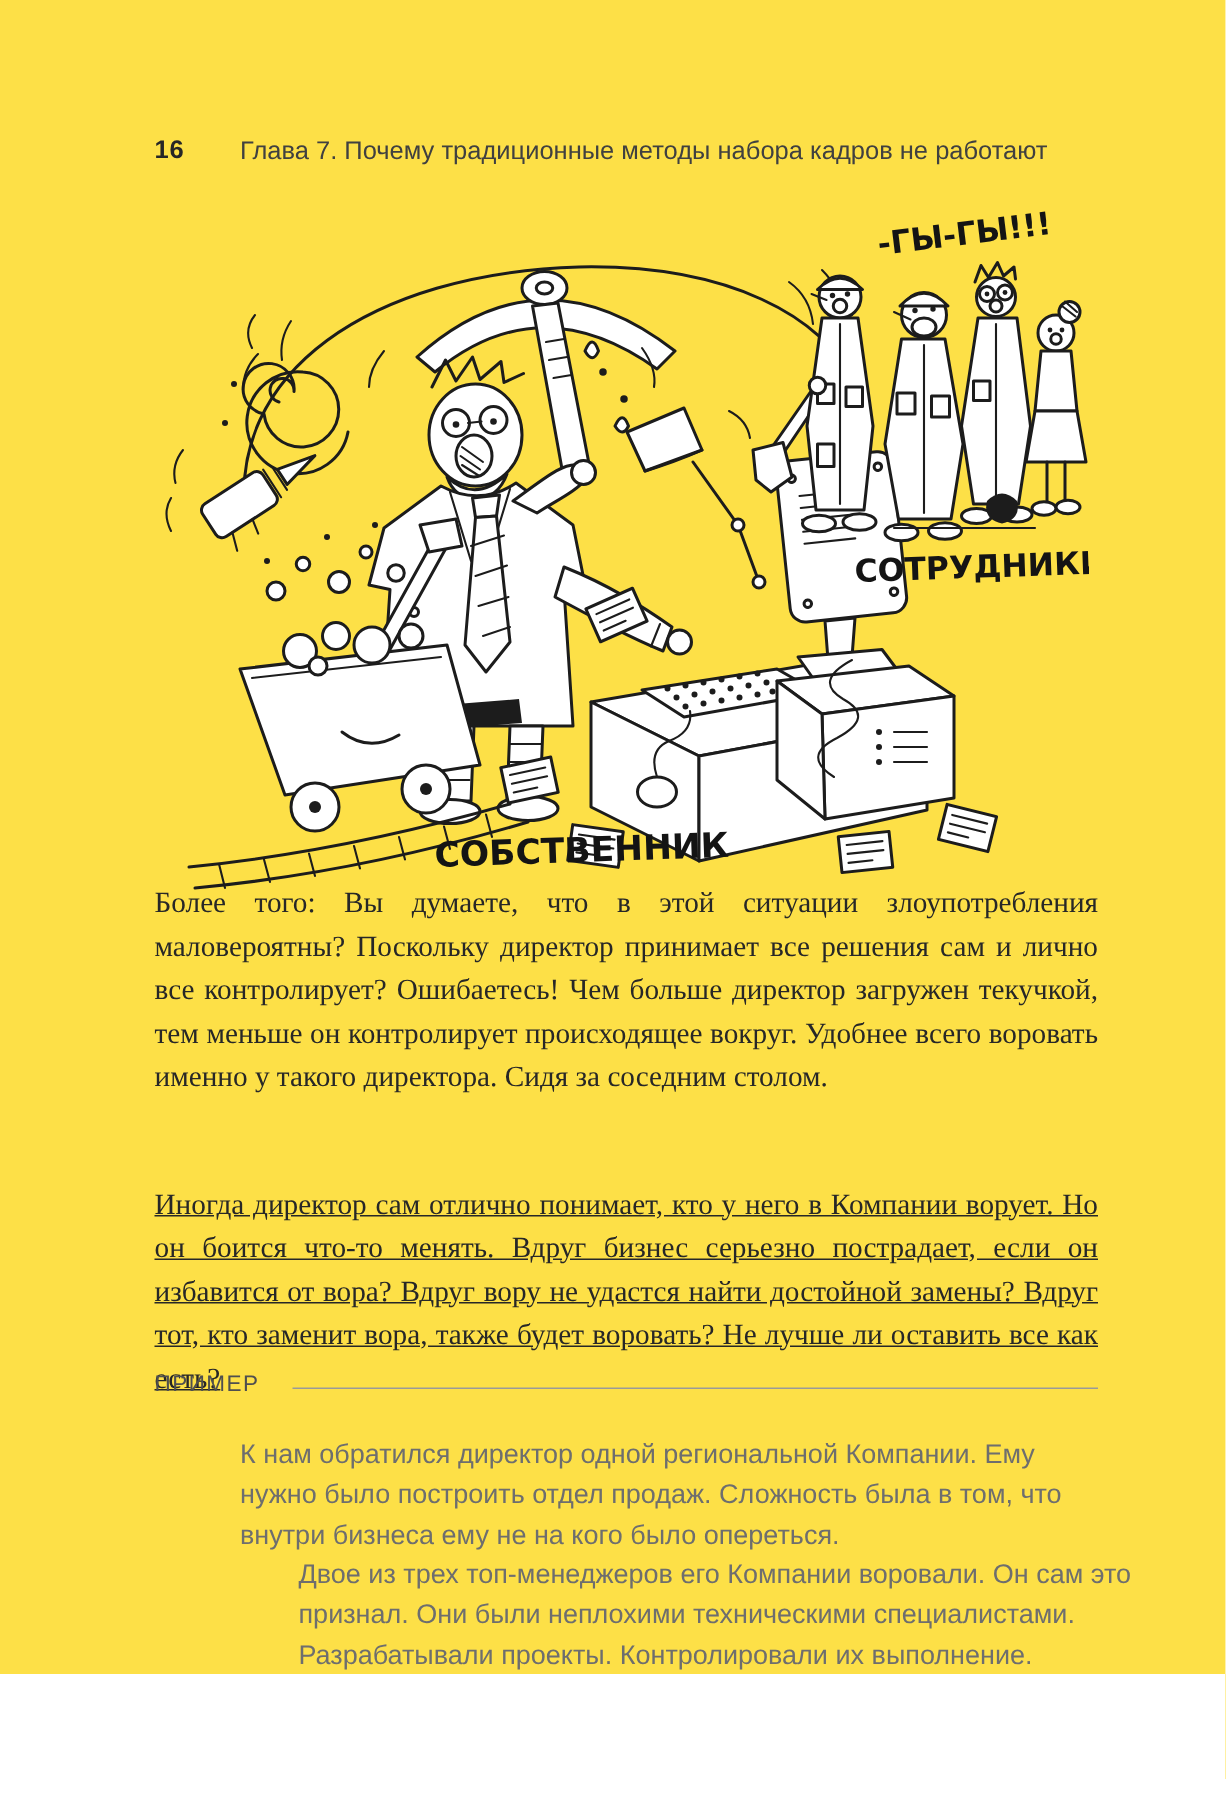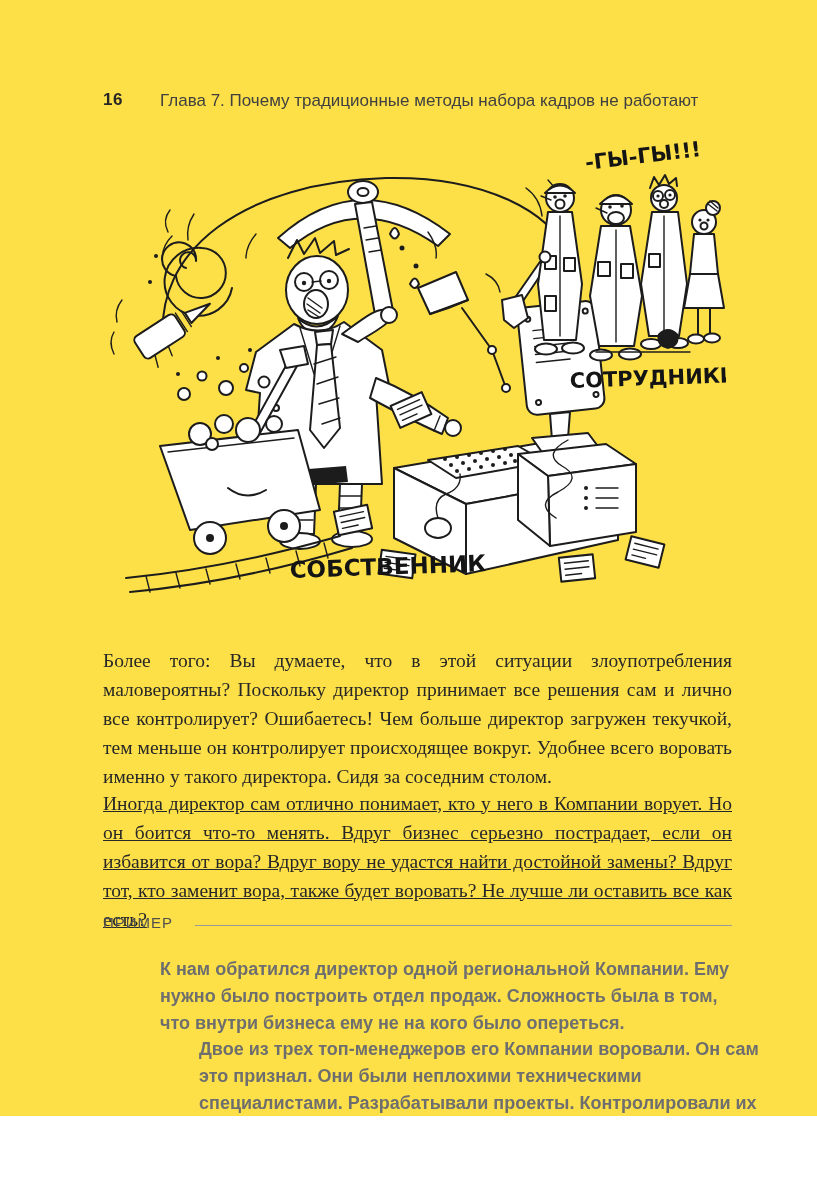--- a/index.html
+++ b/index.html
@@ -24,35 +24,35 @@
   .bk { fill:#1c1c1c; stroke:none; }
   .cartoon-label { font-family:"DejaVu Sans", sans-serif; font-weight:700; fill:#141414; }
   .laugh { font-family:"DejaVu Sans", sans-serif; font-weight:700; fill:#141414; }
 
   
   .para {
     position:absolute; left:103px; width:629px;
     font-size:19.5px; line-height:29px; color:#272727;
     text-align:justify; hyphens:auto;
   }
-  #para1 { top:626px; }
+  #para1 { top:568px; }
   #para2 { top:769px;text-decoration:underline; }
 
   
   .example-head {
     position:absolute; left:103px; top:910px; width:629px; height:24px;
     display:flex; align-items:center;
     font-family:"Liberation Sans", sans-serif;
   }
   .example-title { font-size:15px; letter-spacing:1px; color:#4f4f4f; }
   .example-rule { flex:1; height:0; border-top:1.5px solid #9a9a9a; margin-left:22px; margin-top:6px; }
   .ex-para {
     position:absolute; left:160px; width:572px;
     font-family:"Liberation Sans", sans-serif;
-    font-size:18px; line-height:27px; color:#6e6e6e; text-align:left;font-weight:bold;
+    font-size:18px; line-height:27px; color:#6e6e6e; text-align:left;
   }
   #expara1 { top:938px; }
   #expara2 { top:1018px;margin-left:39px; }
 </style>
 </head>
 <body>
 
 <div class="page">
 
   <div class="runhead">

